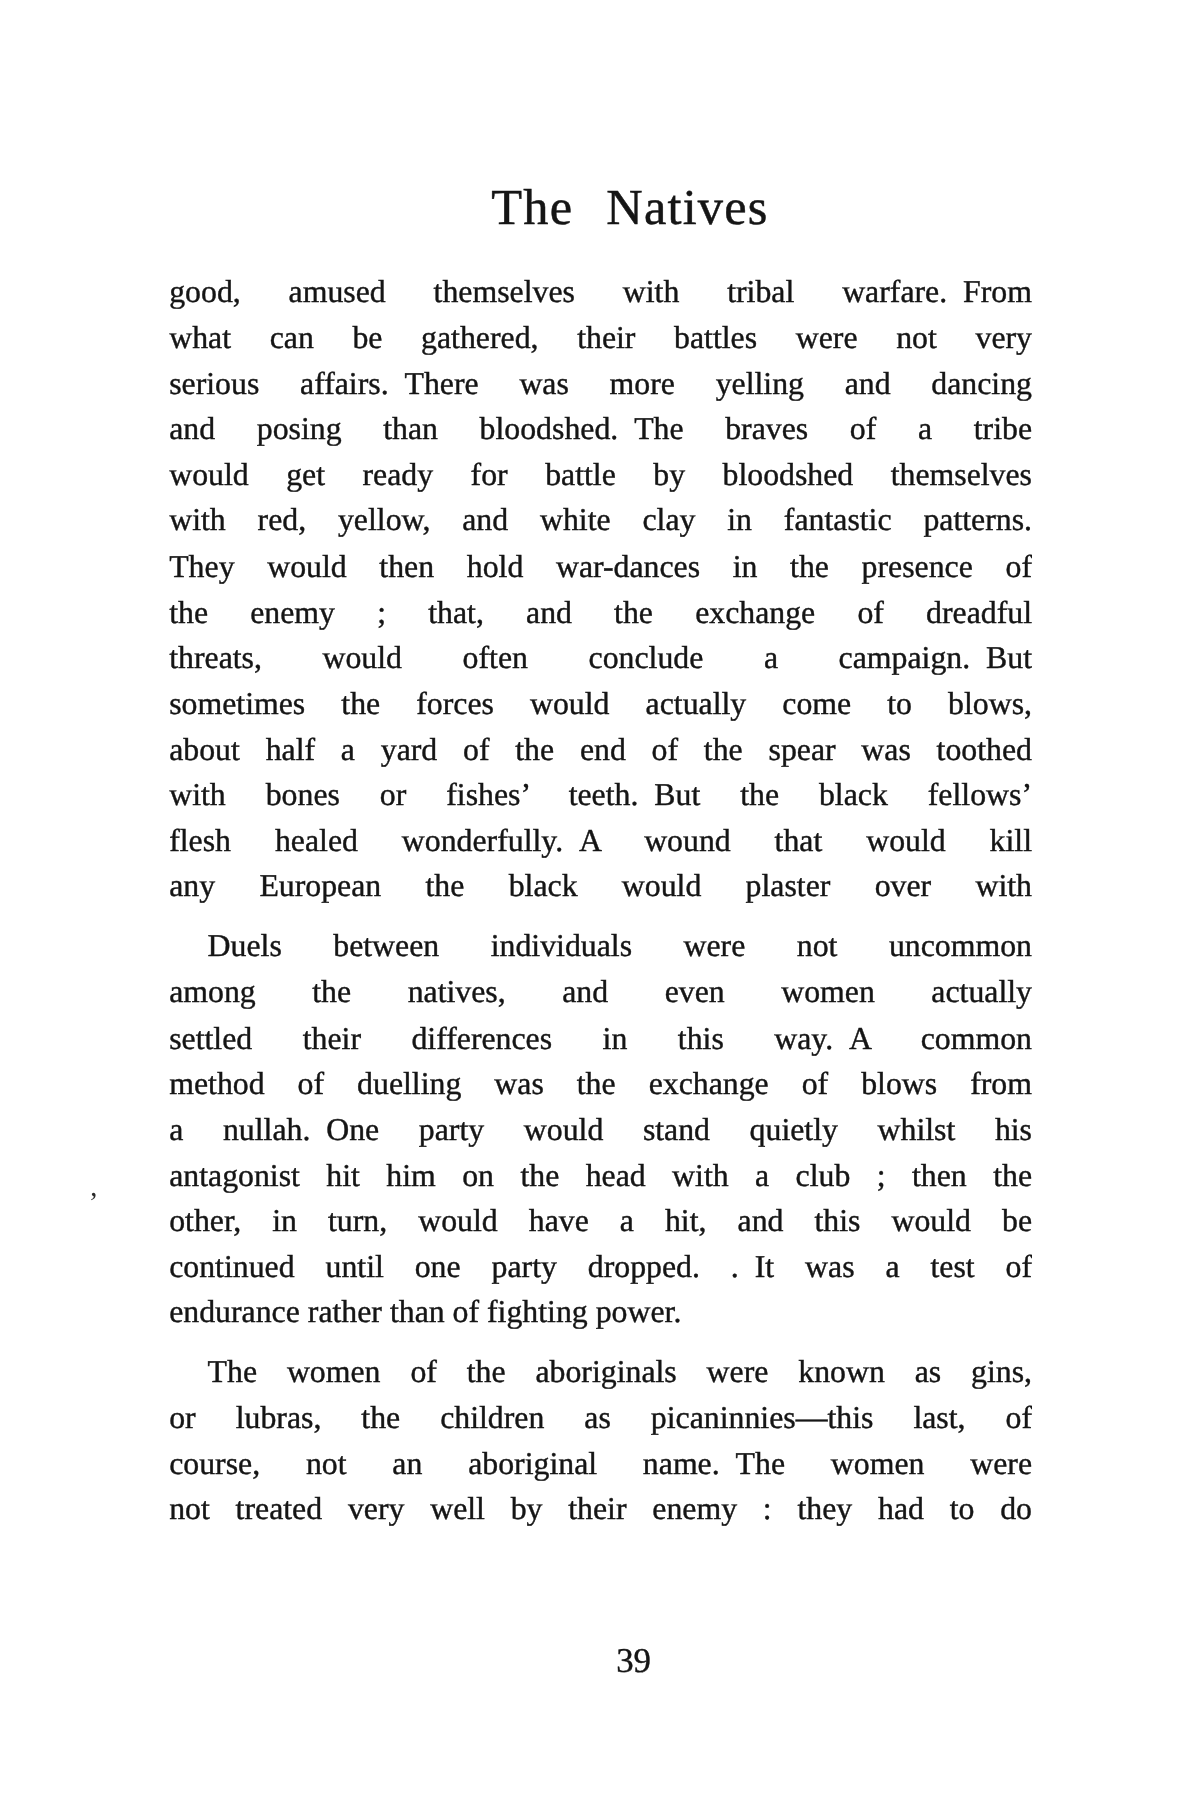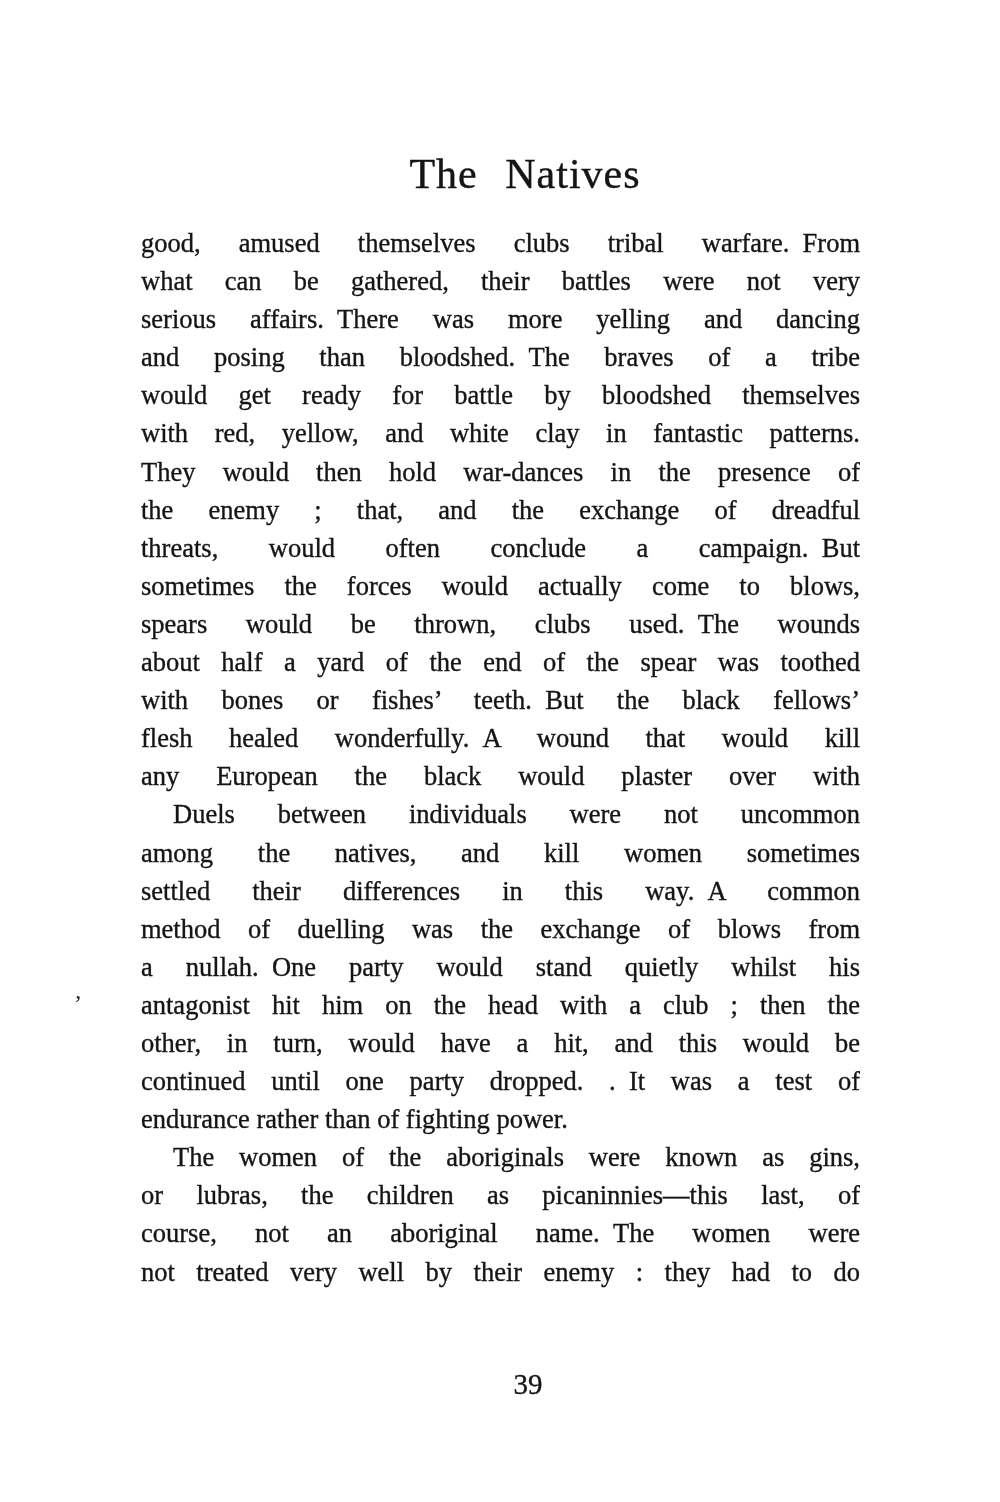--- a/index.html
+++ b/index.html
@@ -45,21 +45,21 @@
     text-align: justify;
     white-space: nowrap;
   }
   .line.just { white-space: normal; }
   .line.just::after {
     content: "";
     display: inline-block;
     width: 100%;
     height: 0;
   }
-  .line.ind { text-indent: 32px; }
+  .line.ind { text-indent: 32px; margin-top: 12px; }
   .page-number {
     position: absolute;
     top: 1368px;
     left: 0;
     width: 99%;
     text-align: center;
     font-size: 29px;
     padding-left: 33px;
     -webkit-text-stroke: 0.35px #151515;
   }
@@ -76,40 +76,39 @@
 
 <div class="page">
 
   <div class="title">The Natives</div>
 
   <span class="margin-mark">’</span>
 
   <div class="body-text">
 
     <div class="para">
-      <div class="line just">good, amused themselves clubs tribal warfare. From</div>
+      <div class="line just">good, amused themselves with tribal warfare. From</div>
       <div class="line just">what can be gathered, their battles were not very</div>
       <div class="line just">serious affairs. There was more yelling and dancing</div>
       <div class="line just">and posing than bloodshed. The braves of a tribe</div>
       <div class="line just">would get ready for battle by bloodshed themselves</div>
       <div class="line just">with red, yellow, and white clay in fantastic patterns.</div>
       <div class="line just">They would then hold war-dances in the presence of</div>
       <div class="line just">the enemy ; that, and the exchange of dreadful</div>
       <div class="line just">threats, would often conclude a campaign. But</div>
       <div class="line just">sometimes the forces would actually come to blows,</div>
-      <div class="line just">spears would be thrown, clubs used. The wounds</div>
       <div class="line just">about half a yard of the end of the spear was toothed</div>
       <div class="line just">with bones or fishes’ teeth. But the black fellows’</div>
       <div class="line just">flesh healed wonderfully. A wound that would kill</div>
       <div class="line just">any European the black would plaster over with</div>
     </div>
 
     <div class="para">
       <div class="line just ind">Duels between individuals were not uncommon</div>
-      <div class="line just">among the natives, and kill women sometimes</div>
+      <div class="line just">among the natives, and even women actually</div>
       <div class="line just">settled their differences in this way. A common</div>
       <div class="line just">method of duelling was the exchange of blows from</div>
       <div class="line just">a nullah. One party would stand quietly whilst his</div>
       <div class="line just">antagonist hit him on the head with a club ; then the</div>
       <div class="line just">other, in turn, would have a hit, and this would be</div>
       <div class="line just">continued until one party dropped. . It was a test of</div>
       <div class="line">endurance rather than of fighting power.</div>
     </div>
 
     <div class="para">

